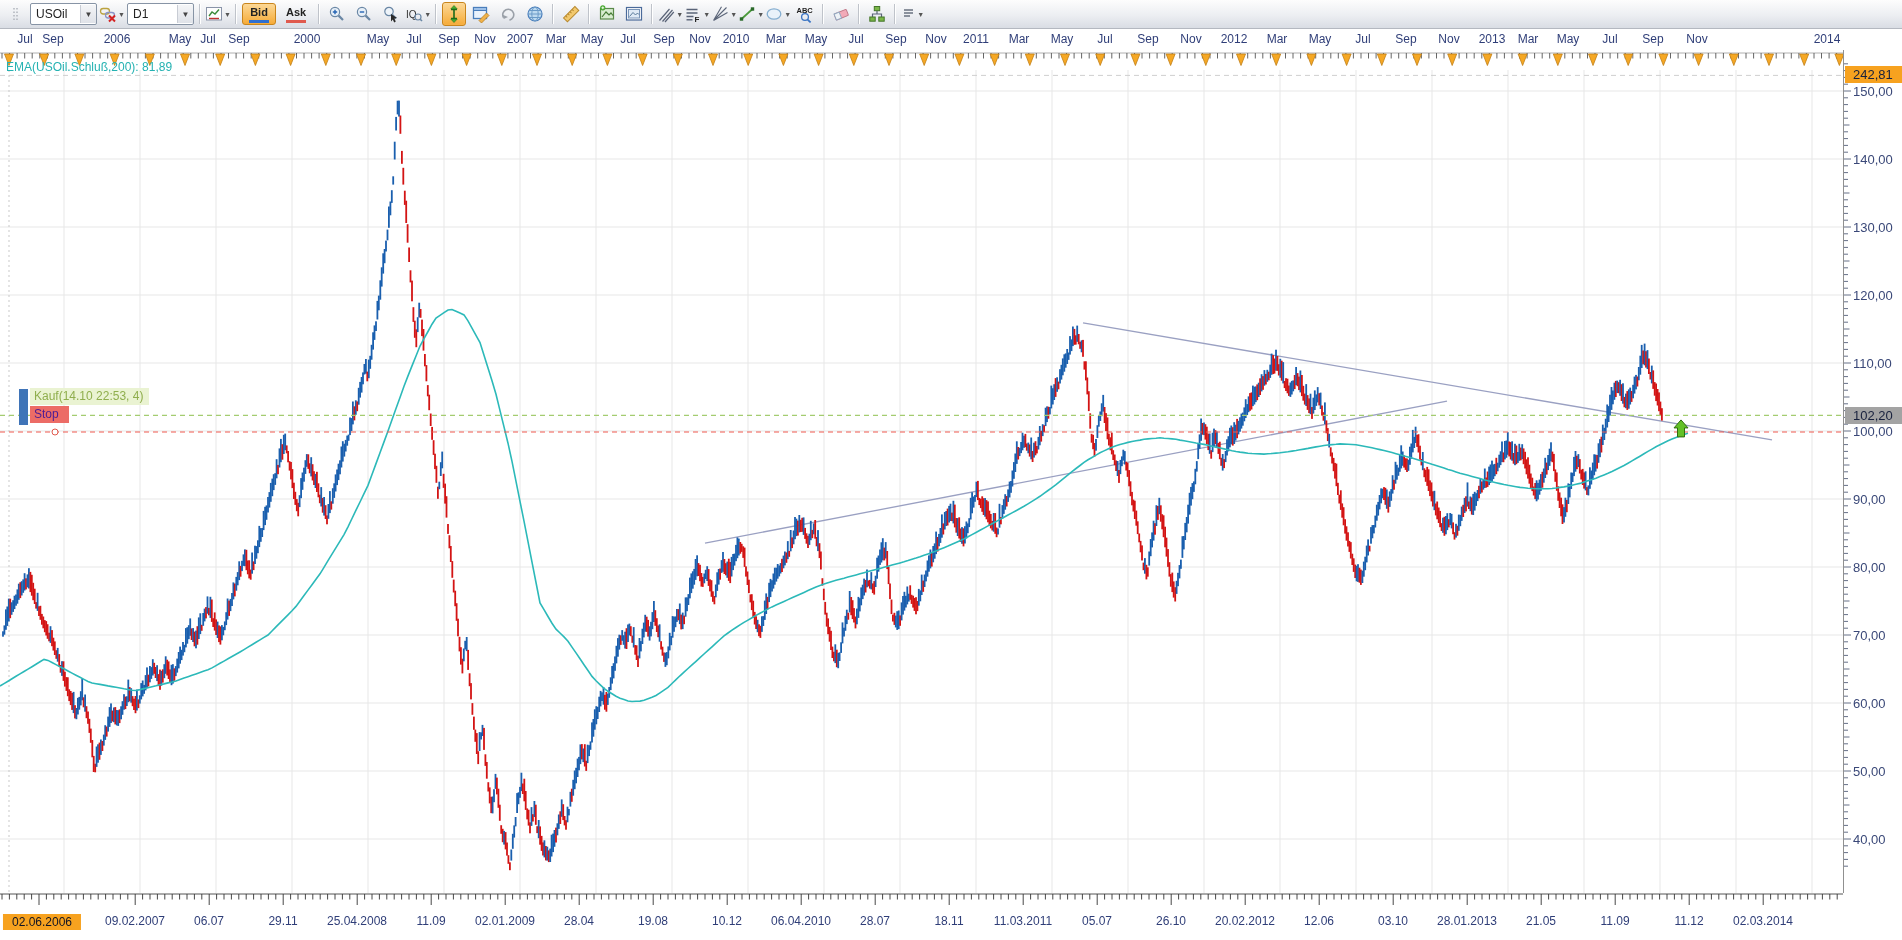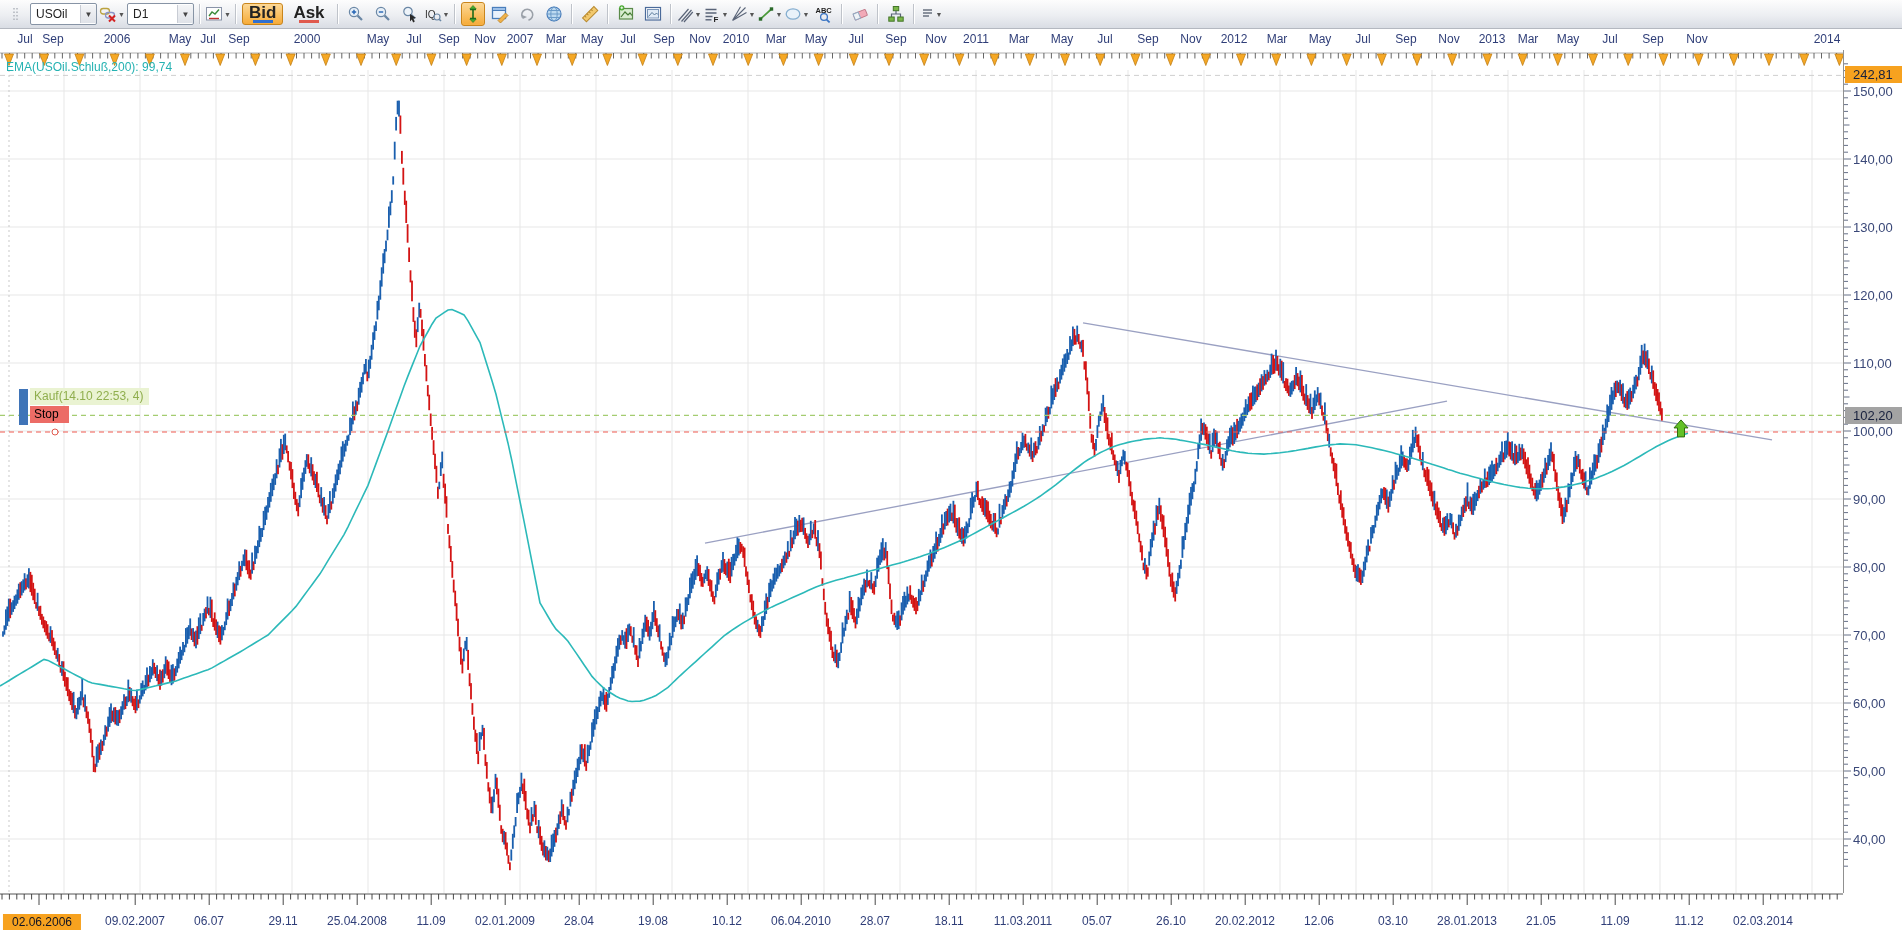--- a/index.html
+++ b/index.html
@@ -14,33 +14,33 @@
   .tbtn svg{display:block;}
   .tbtn.active{background:linear-gradient(#fcd896,#f6ab38);border:1px solid #c9851c;box-shadow:inset 0 0 2px #fff3;}
   .tsep{width:1px;height:20px;background:#bfc3ca;border-right:1px solid #fff;margin:0 2px;}
   .tselect{height:20px;background:#fff;border:1px solid #8794a5;border-radius:2px;display:flex;align-items:center;
     font-size:12px;color:#222;padding-left:5px;}
   .tselect .val{min-width:44px;}
   .tselect .caret{width:15px;height:18px;display:flex;align-items:center;justify-content:center;
     color:#444;font-size:8px;border-left:1px solid #c8ccd4;background:linear-gradient(#f4f5f7,#dfe2e8);}
   .tcaret{font-size:7px;color:#555;margin-left:1px;}
   .bidask{height:22px;padding:0 6px;border:1px solid transparent;border-radius:3px;background:transparent;
-    font-size:17px;font-weight:bold;color:#222;display:flex;flex-direction:column;align-items:center;justify-content:center;line-height:13px;}
+    font-size:11px;font-weight:bold;color:#222;display:flex;flex-direction:column;align-items:center;justify-content:center;line-height:13px;}
   .bidask .ul{width:20px;height:3px;margin-top:1px;}
   .bidask.active{background:linear-gradient(#fcd896,#f6ab38);border:1px solid #c9851c;}
   
   #top-axis{position:absolute;left:0;top:29px;width:1902px;height:21px;background:#fff;}
   .top-lbl{position:absolute;top:3px;transform:translateX(-50%);font-size:12px;color:#2f3e78;white-space:nowrap;}
   
   #chart-wrap{position:absolute;left:0;top:50px;width:1843px;height:843px;background:#fff;}
   #chart-svg{position:absolute;left:0;top:0;}
   .flt{position:absolute;font-size:12px;white-space:nowrap;}
   #ema-label{left:6px;top:10px;color:#25b2b2;}
   #kauf-label{left:30px;top:337px;background:#eaf3d2;color:#8fae4d;padding:1px 6px 2px 4px;}
-  #stop-label{left:30px;top:355px;background:#ec6c66;color:#000000;padding:1px 10px 2px 4px;}
+  #stop-label{left:30px;top:355px;background:#ec6c66;color:#4c1d95;padding:1px 10px 2px 4px;}
   #order-bar{position:absolute;left:19px;top:338px;width:9px;height:36px;background:#3f74b8;}
   
   #right-axis{position:absolute;left:1843px;top:50px;width:59px;height:843px;background:#fff;border-left:1px solid #909090;box-sizing:border-box;}
   .pr-lbl{position:absolute;left:9px;font-size:13px;color:#3a4878;}
   .pr-marker{position:absolute;left:1px;width:57px;font-size:13px;color:#18213d;padding:1px 0 1px 8px;box-sizing:border-box;}
   
   #bottom-axis{position:absolute;left:0;top:893px;width:1902px;height:47px;background:#fff;}
   .bot-lbl{position:absolute;top:21px;transform:translateX(-50%);font-size:12px;color:#2f3e78;white-space:nowrap;}
   .bot-lbl.first{background:#f7a21f;color:#101425;padding:1px 9px;}
 </style>
@@ -1823,21 +1823,21 @@
         <polygon points="1588.5,4 1597.5,4 1593.0,15.5" fill="#f6a824" stroke="#c07f16" stroke-width="0.8"></polygon>
         <polygon points="1623.7,4 1632.7,4 1628.2,15.5" fill="#f6a824" stroke="#c07f16" stroke-width="0.8"></polygon>
         <polygon points="1658.9,4 1667.9,4 1663.4,15.5" fill="#f6a824" stroke="#c07f16" stroke-width="0.8"></polygon>
         <polygon points="1694.1,4 1703.1,4 1698.6,15.5" fill="#f6a824" stroke="#c07f16" stroke-width="0.8"></polygon>
         <polygon points="1729.3,4 1738.3,4 1733.8,15.5" fill="#f6a824" stroke="#c07f16" stroke-width="0.8"></polygon>
         <polygon points="1764.5,4 1773.5,4 1769.0,15.5" fill="#f6a824" stroke="#c07f16" stroke-width="0.8"></polygon>
         <polygon points="1799.7,4 1808.7,4 1804.2,15.5" fill="#f6a824" stroke="#c07f16" stroke-width="0.8"></polygon>
         <polygon points="1834.9,4 1843.9,4 1839.4,15.5" fill="#f6a824" stroke="#c07f16" stroke-width="0.8"></polygon>
         <polygon points="1681,369.92 1688,377.92 1684.5,377.92 1684.5,386.92 1677.5,386.92 1677.5,377.92 1674,377.92" fill="#63c127" stroke="#2f6b10" stroke-width="1"></polygon>
       </svg>
-    <div class="flt" id="ema-label">EMA(USOil.Schluß,200): 99,74</div>
+    <div class="flt" id="ema-label">EMA(USOil.Schluß,200): 81,89</div>
     <div id="order-bar" style="top: 339.36px;"></div>
     <div class="flt" id="kauf-label" style="top: 338.36px;">Kauf(14.10 22:53, 4)</div>
     <div class="flt" id="stop-label" style="top: 356.36px;">Stop</div>
   </div>
 
   <div id="right-axis">
     <svg id="axis-svg" width="58" height="843">
         <line x1="0" y1="816.2" x2="4" y2="816.2" stroke="#55607a" stroke-width="0.9"></line>
         <line x1="0" y1="809.4" x2="4" y2="809.4" stroke="#55607a" stroke-width="0.9"></line>
         <line x1="0" y1="802.6" x2="4" y2="802.6" stroke="#55607a" stroke-width="0.9"></line>

